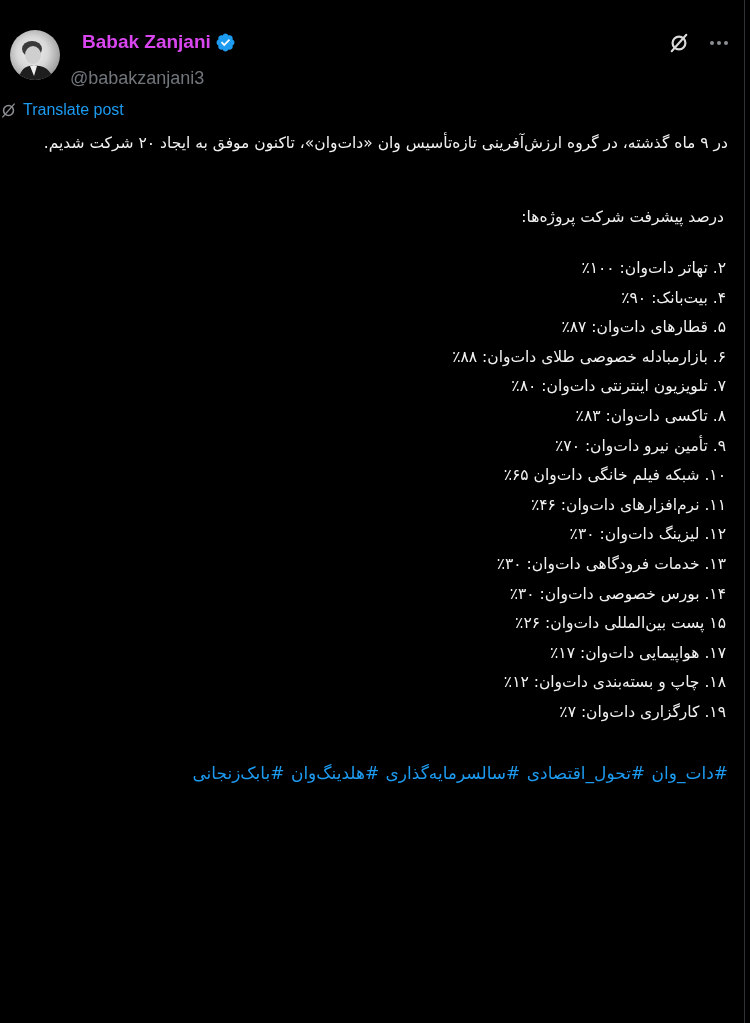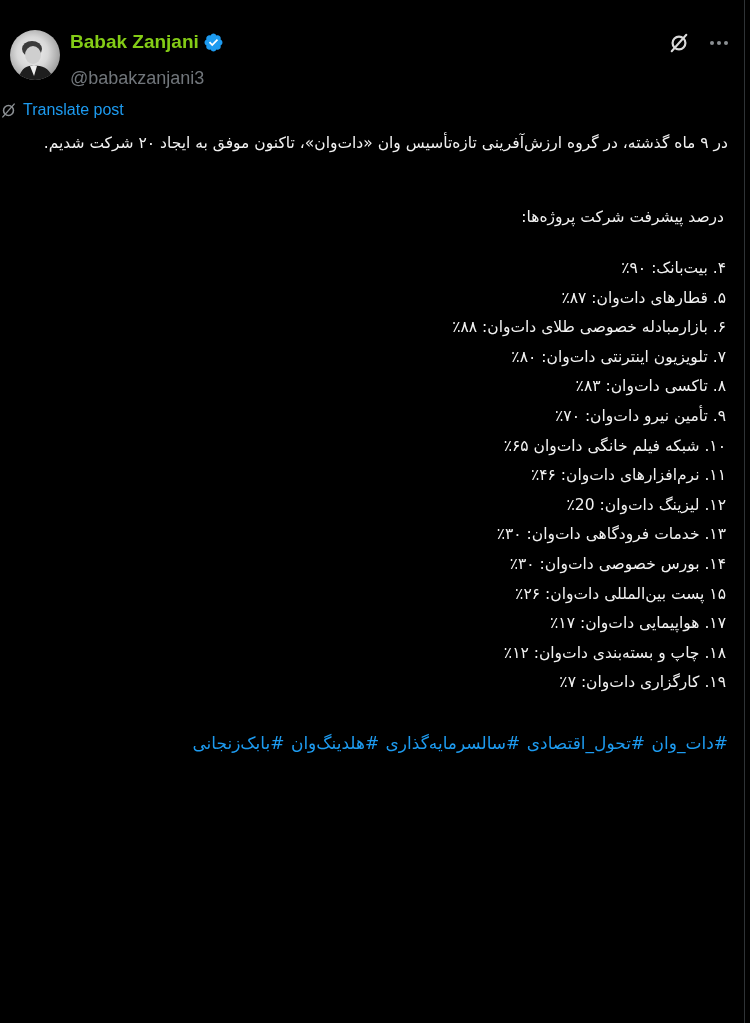--- a/index.html
+++ b/index.html
@@ -49,21 +49,22 @@
   .display-name-row {
     display: flex;
     align-items: center;
     gap: 4px;
     height: 24px;
   }
   .display-name {
     font-family: "Liberation Sans", sans-serif;
     font-weight: bold;
     font-size: 19px;
-    color: #84cc16;
+    color: #d946ef;
+    margin-left: 12px;
   }
   .verified-icon { width: 21px; height: 21px; display: inline-block; }
   .handle {
     font-family: "Liberation Sans", sans-serif;
     font-size: 18px;
     color: #71767b;
     margin-top: 14px;
   }
   .header-actions {
     position: absolute;
@@ -168,29 +169,30 @@
       <line x1="4" y1="21" x2="20" y2="3" stroke="#8b8f93" stroke-width="2" stroke-linecap="round"></line>
     </svg>
   </span>
   <span class="translate-label">Translate post</span>
 </div>
 
 <div class="post-body">
   <p class="intro">در ۹ ماه گذشته، در گروه ارزش‌آفرینی تازه‌تأسیس وان «دات‌وان»، تاکنون موفق به ایجاد ۲۰ شرکت شدیم.</p>
   <p class="subtitle">درصد پیشرفت شرکت پروژه‌ها:</p>
   <ul class="list">
+    <li><span>۲.</span> <span>تهاتر دات‌وان: ۱۰۰٪</span></li>
     <li><span>۴.</span> <span>بیت‌بانک: ۹۰٪</span></li>
     <li><span>۵.</span> <span>قطارهای دات‌وان: ۸۷٪</span></li>
     <li><span>۶.</span> <span>بازارمبادله خصوصی طلای دات‌وان: ۸۸٪</span></li>
     <li><span>۷.</span> <span>تلویزیون اینترنتی دات‌وان: ۸۰٪</span></li>
     <li><span>۸.</span> <span>تاکسی دات‌وان: ۸۳٪</span></li>
     <li><span>۹.</span> <span>تأمین نیرو دات‌وان: ۷۰٪</span></li>
     <li><span>۱۰.</span> <span>شبکه فیلم خانگی دات‌وان ۶۵٪</span></li>
     <li><span>۱۱.</span> <span>نرم‌افزارهای دات‌وان: ۴۶٪</span></li>
-    <li><span>۱۲.</span> <span>لیزینگ دات‌وان: 20٪</span></li>
+    <li><span>۱۲.</span> <span>لیزینگ دات‌وان: ۳۰٪</span></li>
     <li><span>۱۳.</span> <span>خدمات فرودگاهی دات‌وان: ۳۰٪</span></li>
     <li><span>۱۴.</span> <span>بورس خصوصی دات‌وان: ۳۰٪</span></li>
     <li><span>۱۵</span> <span>پست بین‌المللی دات‌وان: ۲۶٪</span></li>
     <li><span>۱۷.</span> <span>هواپیمایی دات‌وان: ۱۷٪</span></li>
     <li><span>۱۸.</span> <span>چاپ و بسته‌بندی دات‌وان: ۱۲٪</span></li>
     <li><span>۱۹.</span> <span>کارگزاری دات‌وان: ۷٪</span></li>
   </ul>
   <p class="hashtags">
     <span class="hashtag">#دات_وان</span>
     <span class="hashtag">#تحول_اقتصادی</span>

